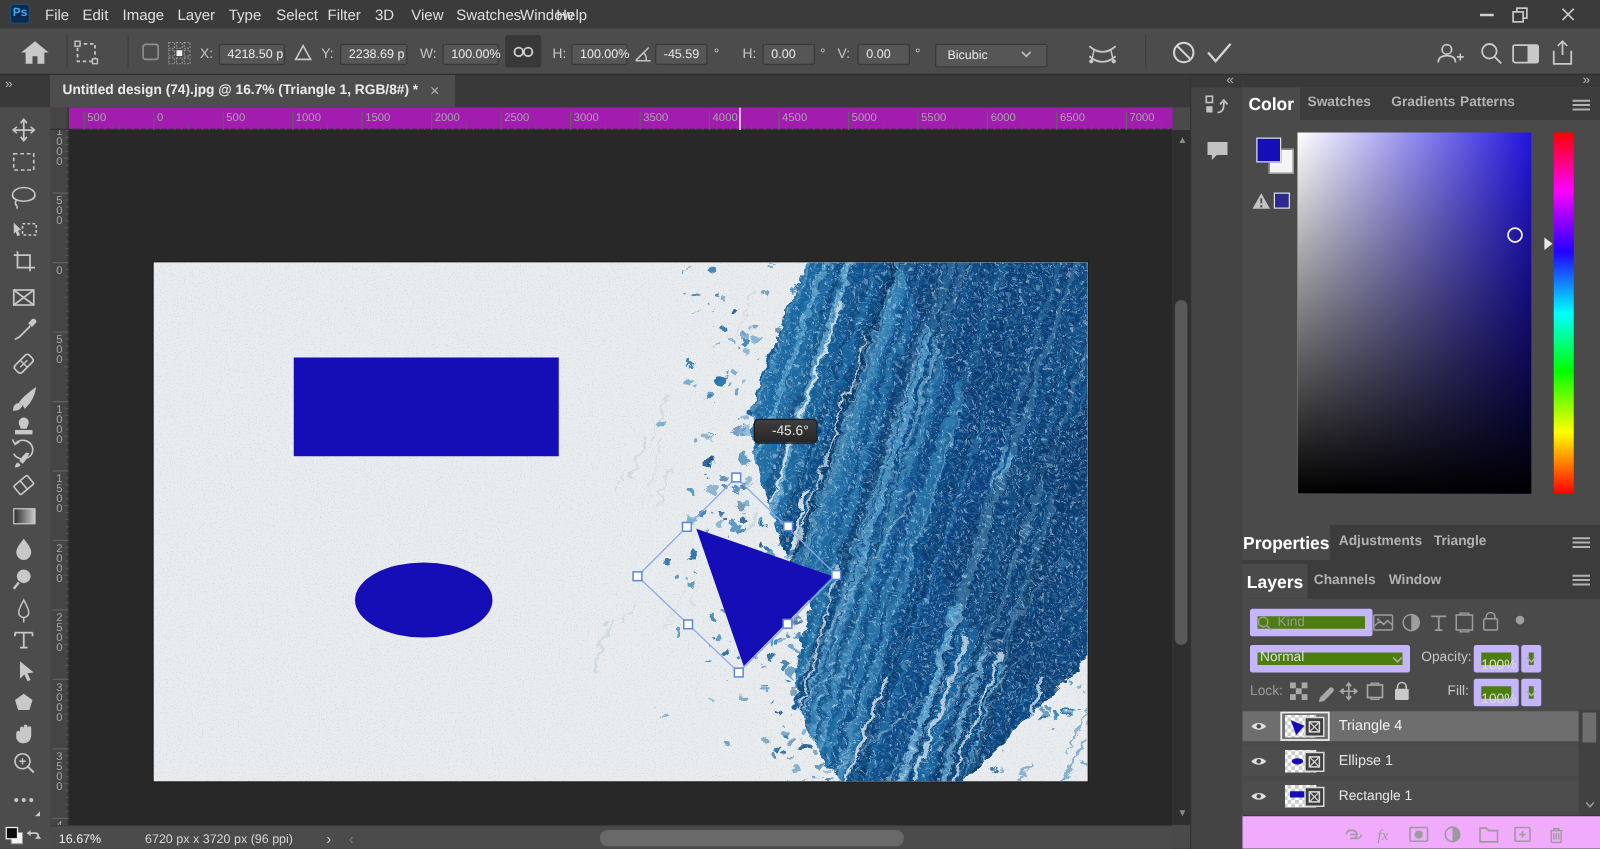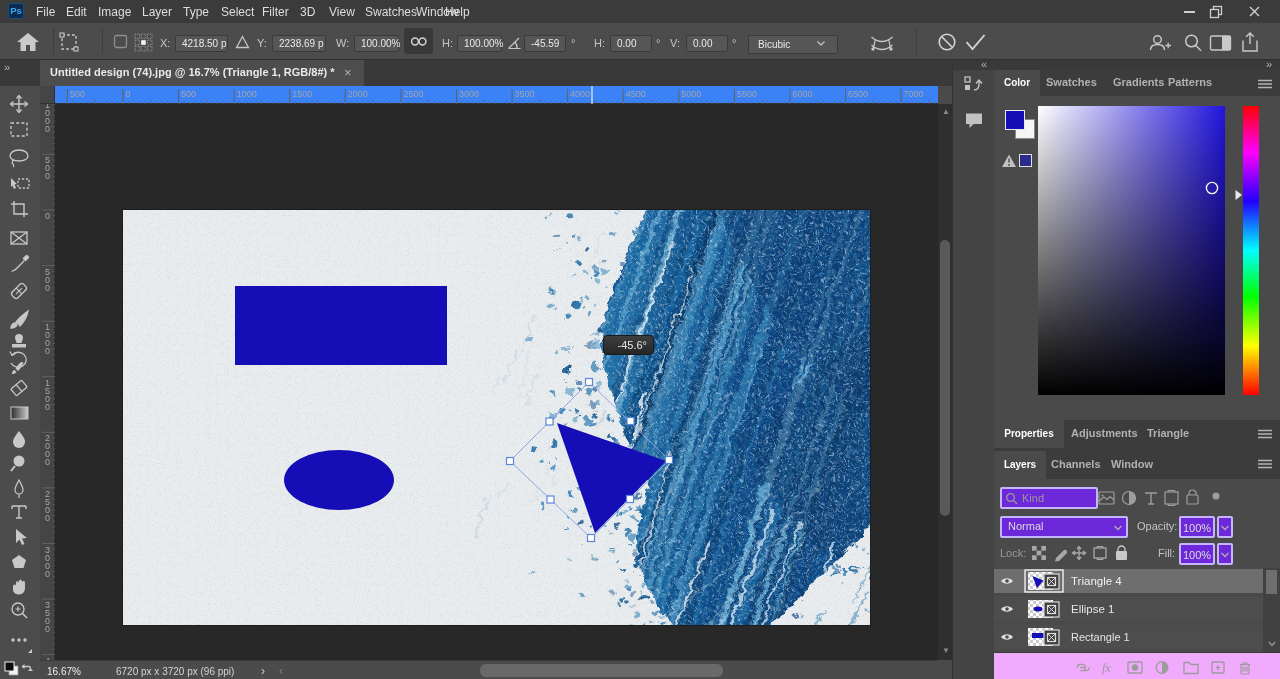--- a/index.html
+++ b/index.html
@@ -13,31 +13,31 @@
             background:#0c2a4d; border:1px solid #17507e; color:#41a5f0; font-size:9.5px; font-weight:bold;
             text-align:center; line-height:14px; }
   #optbar { left:0; top:23px; width:1280px; height:37px; background:#4c4c4c; border-bottom:1px solid #2e2e2e; }
   .obox { position:absolute; height:17px; top:12px; background:#565656; border:1px solid #3a3a3a; border-radius:2px;
           color:#e9e9e9; font-size:10px; line-height:15px; padding-left:6px; }
   .olab { position:absolute; top:14px; font-size:11px; color:#c6c6c6; }
   .osep { position:absolute; top:5px; width:1px; height:26px; background:#3e3e3e; }
   #tabbar { left:0; top:60px; width:952px; height:26px; background:#393939; }
   #doctab { position:absolute; left:40px; top:0; width:324px; height:26px; background:#4d4d4d; }
   #toolbar { left:0; top:86px; width:40px; height:593px; background:#4c4c4c; }
-  #hruler { left:40px; top:86px; width:898px; height:18px; background:#3b82f6; }
+  #hruler { left:40px; top:86px; width:898px; height:18px; background:#a21caf; }
   #vruler { left:40px; top:104px; width:15px; height:556px; background:#454545; }
   #pasteboard { left:55px; top:104px; width:883px; height:556px; background:#282828; }
   #vscroll { left:938px; top:104px; width:14px; height:556px; background:#2f2f2f; }
   #statusbar { left:40px; top:660px; width:898px; height:19px; background:#4b4b4b; border-top:1px solid #3a3a3a; }
   #collstrip { left:952px; top:60px; width:42px; height:619px; background:#444444; border-left:1px solid #333; }
   #rpanel { left:994px; top:60px; width:286px; height:619px; background:#4a4a4a; }
   .ptab { position:absolute; font-size:11px; font-weight:bold; color:#b2b2b2; }
-  .ptabact { position:absolute; background:#4a4a4a; color:#ffffff; font-size:10px; font-weight:bold; text-align:center; }
+  .ptabact { position:absolute; background:#4a4a4a; color:#ffffff; font-size:14px; font-weight:bold; text-align:center; }
   .darkrow { position:absolute; background:#3c3c3c; }
-  .inbox { position:absolute; background:#6d28d9; border:2px solid #c4b5fd; border-radius:2px; }
+  .inbox { position:absolute; background:#4d7c0f; border:6px solid #c4b5fd; border-radius:2px; }
 </style>
 </head>
 <body>
 
 <div class="abs" id="menubar">
   <div id="pslogo">Ps</div>
   <div class="mi" style="left:36px">File</div>
   <div class="mi" style="left:66px">Edit</div>
   <div class="mi" style="left:98px">Image</div>
   <div class="mi" style="left:142px">Layer</div>

